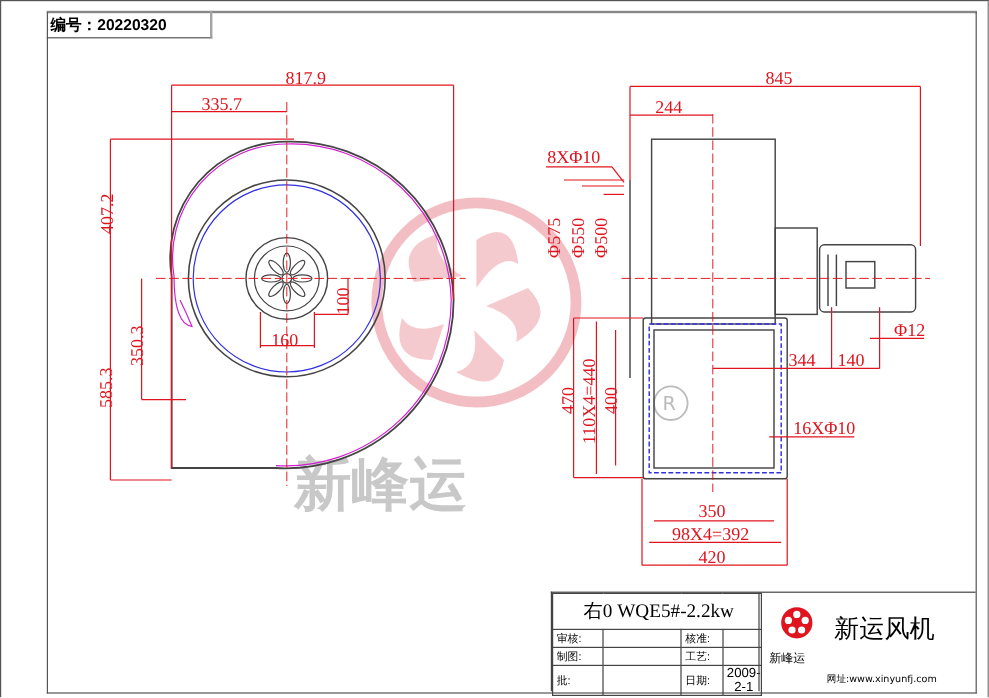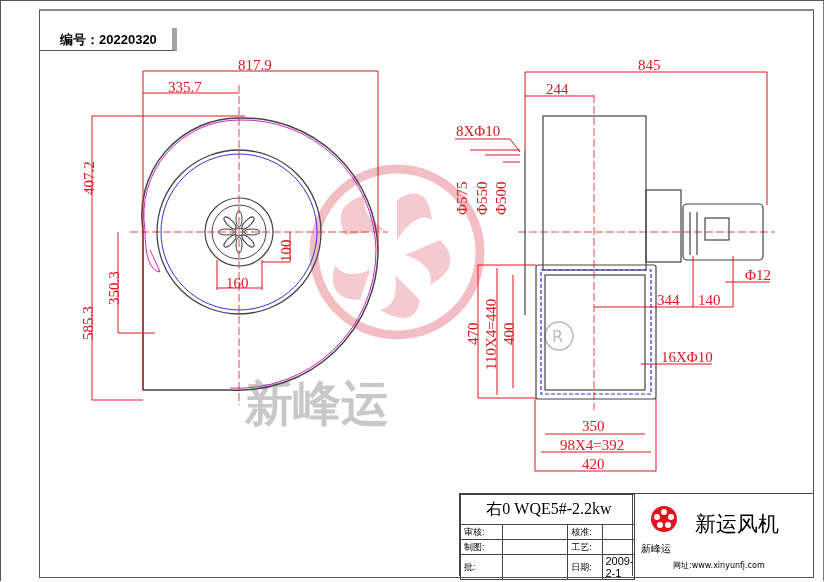--- a/index.html
+++ b/index.html
@@ -1,30 +1,30 @@
 <!DOCTYPE html>
 <html><head>
 <meta charset="utf-8">
 <style>
   html,body{margin:0;padding:0;background:#fff;}
   body{width:824px;height:582px;position:relative;overflow:hidden;font-family:"DejaVu Serif",serif;}
   .page-border{position:absolute;left:0;top:0;width:822px;height:580px;border-top:1px solid #555;border-right:2px solid #777;border-left:1px solid #555;}
   .frame{position:absolute;left:39px;top:9px;width:773px;height:566px;border:1px solid #555;border-top:2px solid #888;}
-  .code-box{position:absolute;left:39px;top:9px;width:138px;height:23px;border-right:5px solid #a3a3a3;border-bottom:1px solid #555;font-family:"Liberation Sans",sans-serif;font-weight:bold;font-size:13px;line-height:23px;padding-left:21px;box-sizing:border-box;margin-top:19px;}
+  .code-box{position:absolute;left:39px;top:9px;width:138px;height:23px;border-right:2px solid #a3a3a3;border-bottom:1px solid #555;font-family:"Liberation Sans",sans-serif;font-weight:bold;font-size:13px;line-height:23px;padding-left:3px;box-sizing:border-box;}
   svg.drawing{position:absolute;left:0;top:0;}
   .dim{font-family:"Liberation Serif",serif;fill:#e0141e;font-size:15px;}
   .tb{position:absolute;left:459px;top:493px;width:353px;height:82px;border-top:1px solid #444;border-left:1px solid #444;}
   .tb table{border-collapse:collapse;position:absolute;left:0;top:0;}
   .tb td{border:1px solid #444;font-family:"Liberation Sans",sans-serif;font-size:9px;padding:0 0 0 3px;height:14px;}
   .tb .model{font-family:"Liberation Serif",serif;font-size:16px;text-align:center;height:29px;}
-  .tb .date{font-size:11px;text-align:left;}
+  .tb .date{font-size:11px;text-align:center;}
   .brand{position:absolute;left:172px;top:0;width:181px;height:82px;border-left:1px solid #444;}
   .brand-name{position:absolute;left:62px;top:16px;font-family:"DejaVu Sans",sans-serif;font-size:21px;text-align:right;}
   .brand-small{position:absolute;left:8px;top:48px;font-size:10px;font-family:"DejaVu Serif",serif;}
-  .website{position:absolute;left:40px;top:66px;font-size:8px;font-family:"DejaVu Sans",sans-serif;}
+  .website{position:absolute;left:56px;top:66px;font-size:8px;font-family:"DejaVu Sans",sans-serif;}
 </style>
 </head>
 <body>
 
 <div class="page-border"></div>
 <div class="frame"></div>
 <div class="code-box">编号：20220320</div>
 
 <svg class="drawing" width="824" height="582">
 

